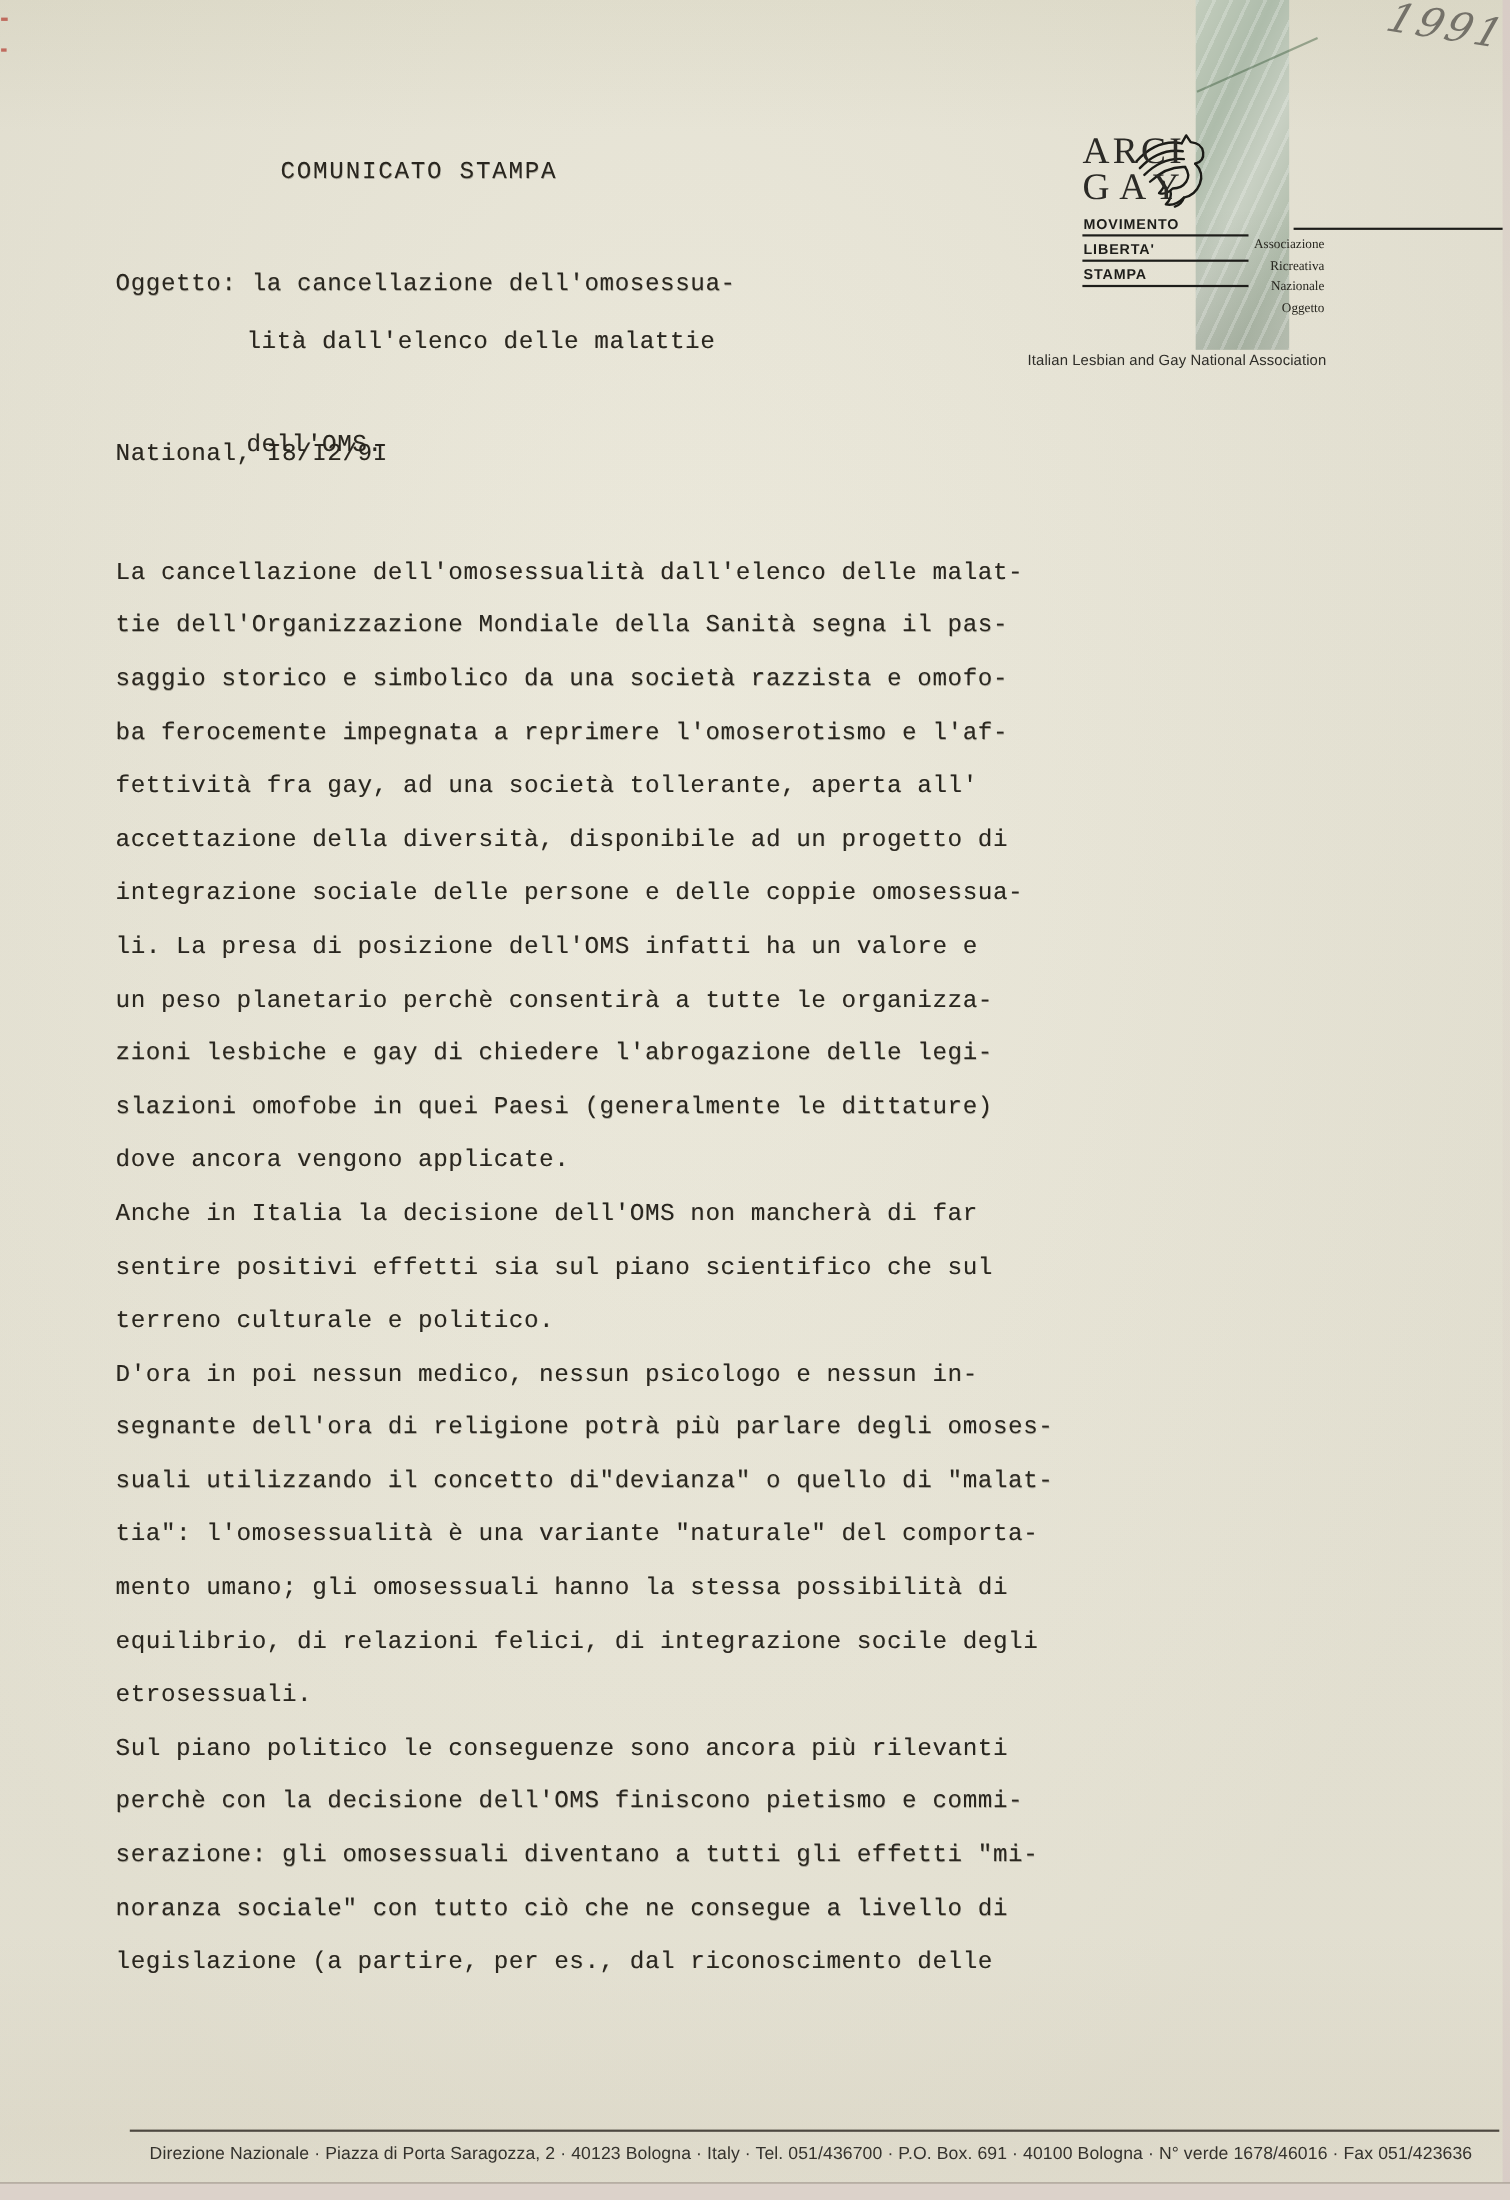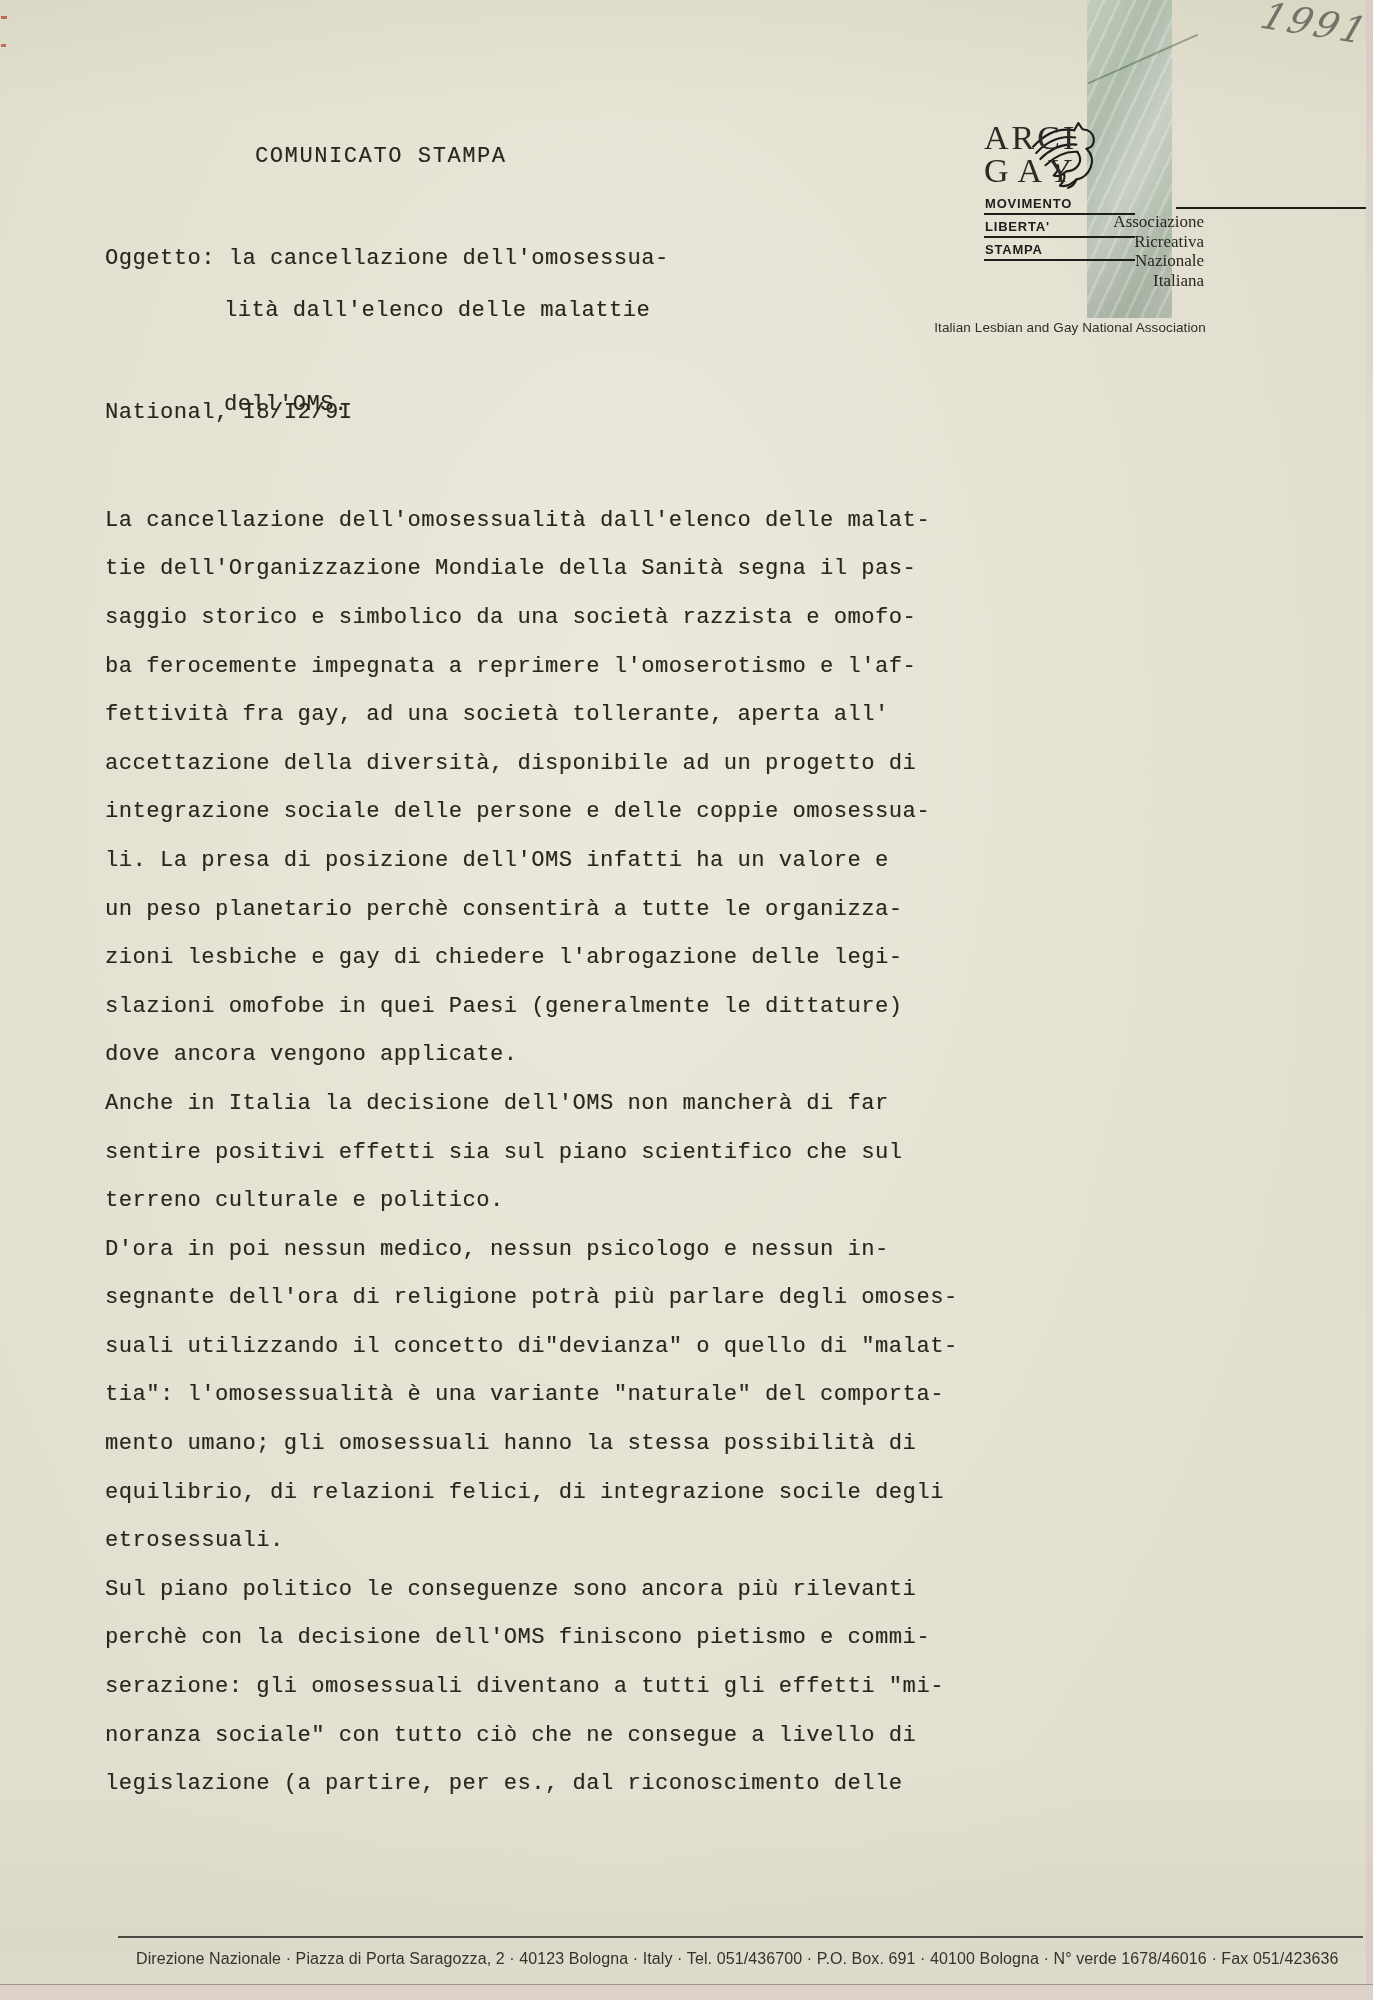--- a/index.html
+++ b/index.html
@@ -54,21 +54,21 @@
     font-family:"Liberation Sans", sans-serif;
     font-size:13px;font-weight:bold;letter-spacing:0.8px;color:#1d1d1a;
     border-bottom:2px solid #1d1d1a;
     padding:0 0 2px 1px;margin-bottom:4px;
   }
   .assoc-rule{position:absolute;left:1176px;top:207px;width:190px;height:2px;background:#1d1d1a;}
   .assoc{
     position:absolute;left:1054px;top:212px;width:150px;
     text-align:right;
     font-family:"Liberation Serif", serif;
-    font-size:17px;line-height:19.5px;color:#27261f;
+    font-size:12px;line-height:19.5px;color:#27261f;
   }
   .subtitle{
     position:absolute;left:930px;top:320px;width:280px;
     text-align:center;
     font-family:"Liberation Sans", sans-serif;
     font-size:13.5px;color:#2e2d28;letter-spacing:0.1px;
   }
 
   
   .tw{
@@ -130,21 +130,21 @@
       <div class="brand-item">LIBERTA'</div>
       <div class="brand-item">STAMPA</div>
     </div>
   </div>
 
   <div class="assoc-rule"></div>
   <div class="assoc">
     <div>Associazione</div>
     <div>Ricreativa</div>
     <div>Nazionale</div>
-    <div>Italiana</div>
+    <div>Oggetto</div>
   </div>
   <div class="subtitle">Italian Lesbian and Gay National Association</div>
 
   <div class="tw doc-title">COMUNICATO STAMPA</div>
   <div class="tw subj-0">Oggetto: la cancellazione dell'omosessua-</div>
   <div class="tw subj-1">lità dall'elenco delle malattie</div>
   <div class="tw subj-2">dell'OMS.</div>
   <div class="tw dateline">National, I8/I2/9I</div>
 
   <div id="body-text" class="tw"><div class="bline">La cancellazione dell'omosessualità dall'elenco delle malat-</div><div class="bline">tie dell'Organizzazione Mondiale della Sanità segna il pas-</div><div class="bline">saggio storico e simbolico da una società razzista e omofo-</div><div class="bline">ba ferocemente impegnata a reprimere l'omoserotismo e l'af-</div><div class="bline">fettività fra gay, ad una società tollerante, aperta all'</div><div class="bline">accettazione della diversità, disponibile ad un progetto di</div><div class="bline">integrazione sociale delle persone e delle coppie omosessua-</div><div class="bline">li. La presa di posizione dell'OMS infatti ha un valore e</div><div class="bline">un peso planetario perchè consentirà a tutte le organizza-</div><div class="bline">zioni lesbiche e gay di chiedere l'abrogazione delle legi-</div><div class="bline">slazioni omofobe in quei Paesi (generalmente le dittature)</div><div class="bline">dove ancora vengono applicate.</div><div class="bline">Anche in Italia la decisione dell'OMS non mancherà di far</div><div class="bline">sentire positivi effetti sia sul piano scientifico che sul</div><div class="bline">terreno culturale e politico.</div><div class="bline">D'ora in poi nessun medico, nessun psicologo e nessun in-</div><div class="bline">segnante dell'ora di religione potrà più parlare degli omoses-</div><div class="bline">suali utilizzando il concetto di"devianza" o quello di "malat-</div><div class="bline">tia": l'omosessualità è una variante "naturale" del comporta-</div><div class="bline">mento umano; gli omosessuali hanno la stessa possibilità di</div><div class="bline">equilibrio, di relazioni felici, di integrazione socile degli</div><div class="bline">etrosessuali.</div><div class="bline">Sul piano politico le conseguenze sono ancora più rilevanti</div><div class="bline">perchè con la decisione dell'OMS finiscono pietismo e commi-</div><div class="bline">serazione: gli omosessuali diventano a tutti gli effetti "mi-</div><div class="bline">noranza sociale" con tutto ciò che ne consegue a livello di</div><div class="bline">legislazione (a partire, per es., dal riconoscimento delle</div></div>

